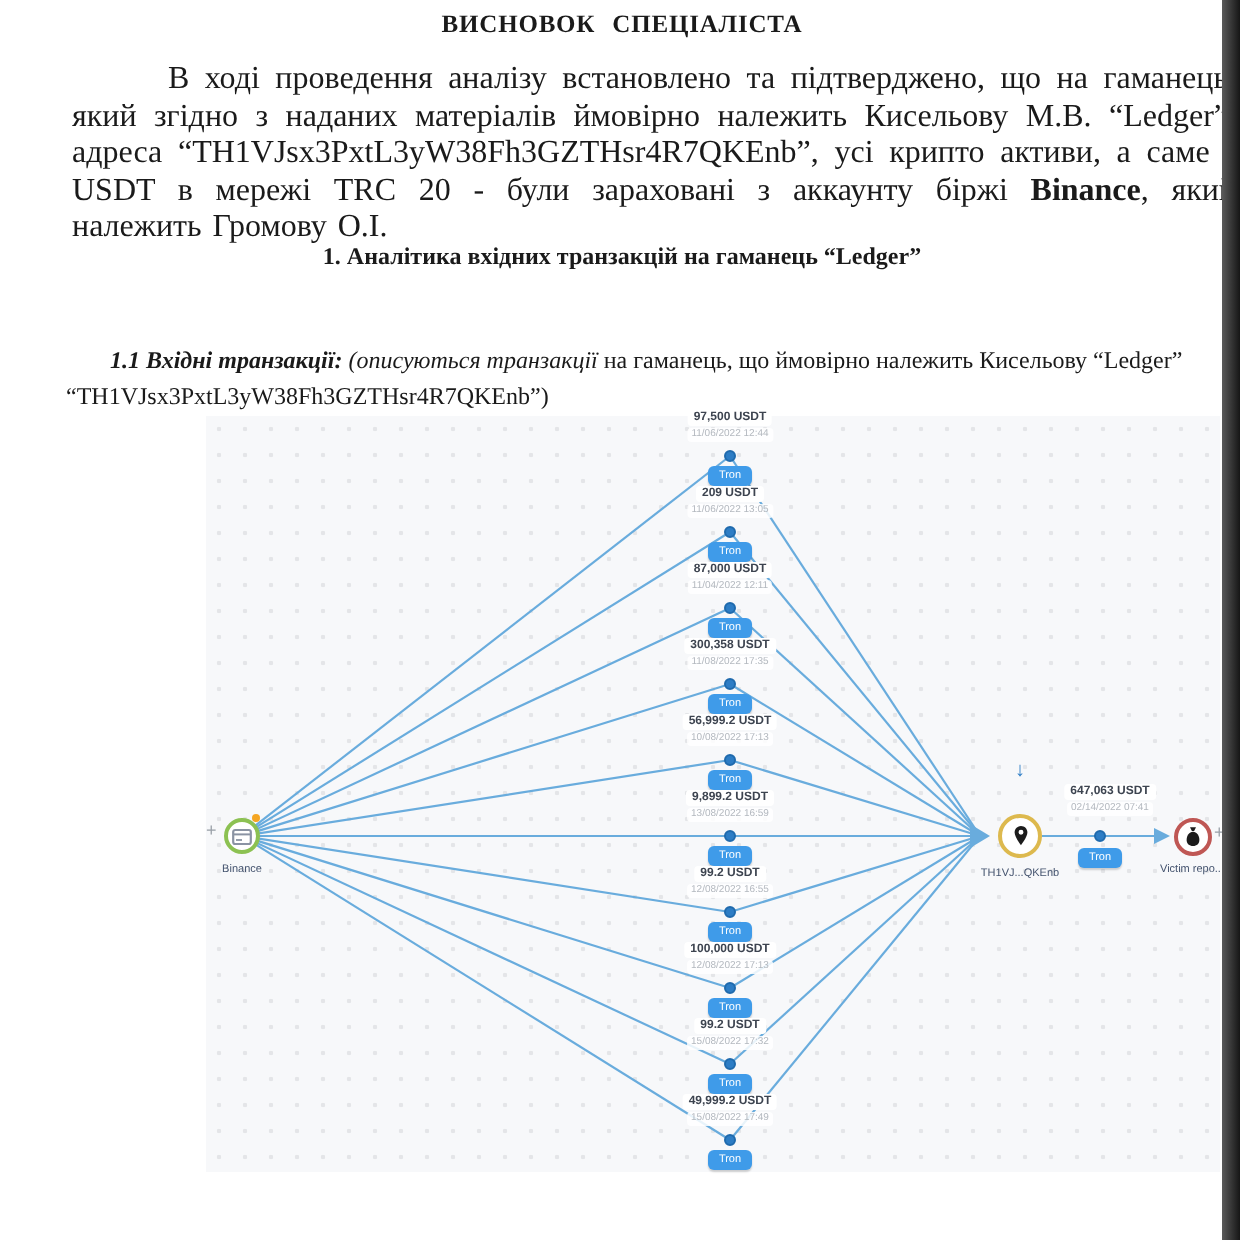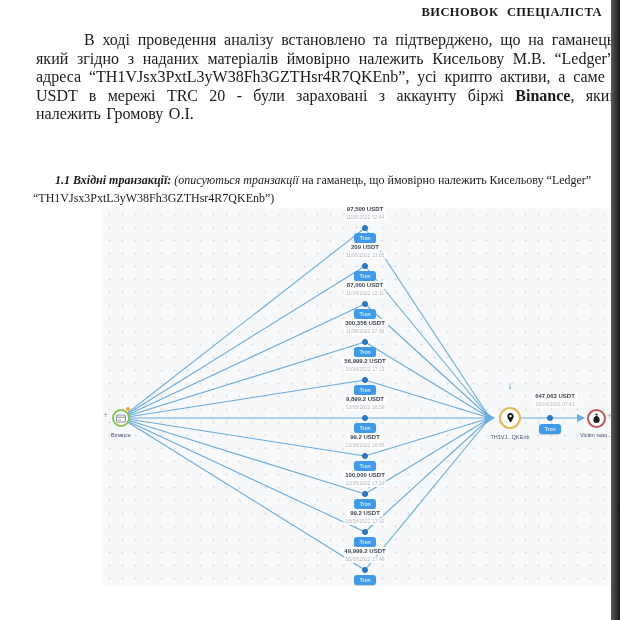--- a/index.html
+++ b/index.html
@@ -6,21 +6,21 @@
   html,body { margin:0; padding:0; }
   body {
     width:620px; height:620px; position:relative; overflow:hidden;
     background:#ffffff;
     font-family:"Liberation Serif", serif;
     color:#1a1a1a;
   }
   
   .doc-title {
     position:absolute; top:5px; left:20px; width:582px;
-    text-align:right; font-weight:bold; font-size:12.5px;
+    text-align:center; font-weight:bold; font-size:12.5px;
     word-spacing:5px; letter-spacing:.4px;
   }
   .para1 {
     position:absolute; top:31px; left:36px; width:582px;
     font-size:16px; line-height:18.6px; text-align:justify;
     text-indent:48px; word-spacing:1.5px; margin:0;
   }
   .heading1 {
     position:absolute; top:120px; left:20px; width:582px;
     text-align:center; font-weight:bold; font-size:12px; line-height:17.5px;
@@ -90,20 +90,21 @@
   }
 </style>
 </head>
 <body>
 
 <div class="doc-title">ВИСНОВОК СПЕЦІАЛІСТА</div>
 
 <p class="para1"><span>В ході проведення  аналізу встановлено та підтверджено, що на гаманець, який згідно з наданих матеріалів ймовірно належить Кисельову М.В. “Ledger”, адреса “TH1VJsx3PxtL3yW38Fh3GZTHsr4R7QKEnb”, усі крипто активи,  а саме - USDT в мережі TRC 20 - були зараховані з аккаунту біржі </span><b>Binance</b><span>, який належить Громову О.І.</span></p>
 
 <div class="heading1">
+  <div>1.   Аналітика вхідних транзакцій на гаманець “Ledger”</div>
 </div>
 
 <p class="para2"><b><i>1.1 Вхідні транзакції:</i></b><i> (описуються транзакції</i><span> на гаманець, що ймовірно належить Кисельову “Ledger” “TH1VJsx3PxtL3yW38Fh3GZTHsr4R7QKEnb”)</span></p>
 
 <div class="diagram" id="diagram-panel">
   <svg class="edge-layer" id="edge-layer" width="507" height="378">
       <line x1="18" y1="210" x2="262" y2="20" stroke="#69acdd" stroke-width="1.1"></line>
       <line x1="262" y1="20" x2="387" y2="210" stroke="#69acdd" stroke-width="1.1"></line>
       <line x1="18" y1="210" x2="262" y2="58" stroke="#69acdd" stroke-width="1.1"></line>
       <line x1="262" y1="58" x2="387" y2="210" stroke="#69acdd" stroke-width="1.1"></line>

